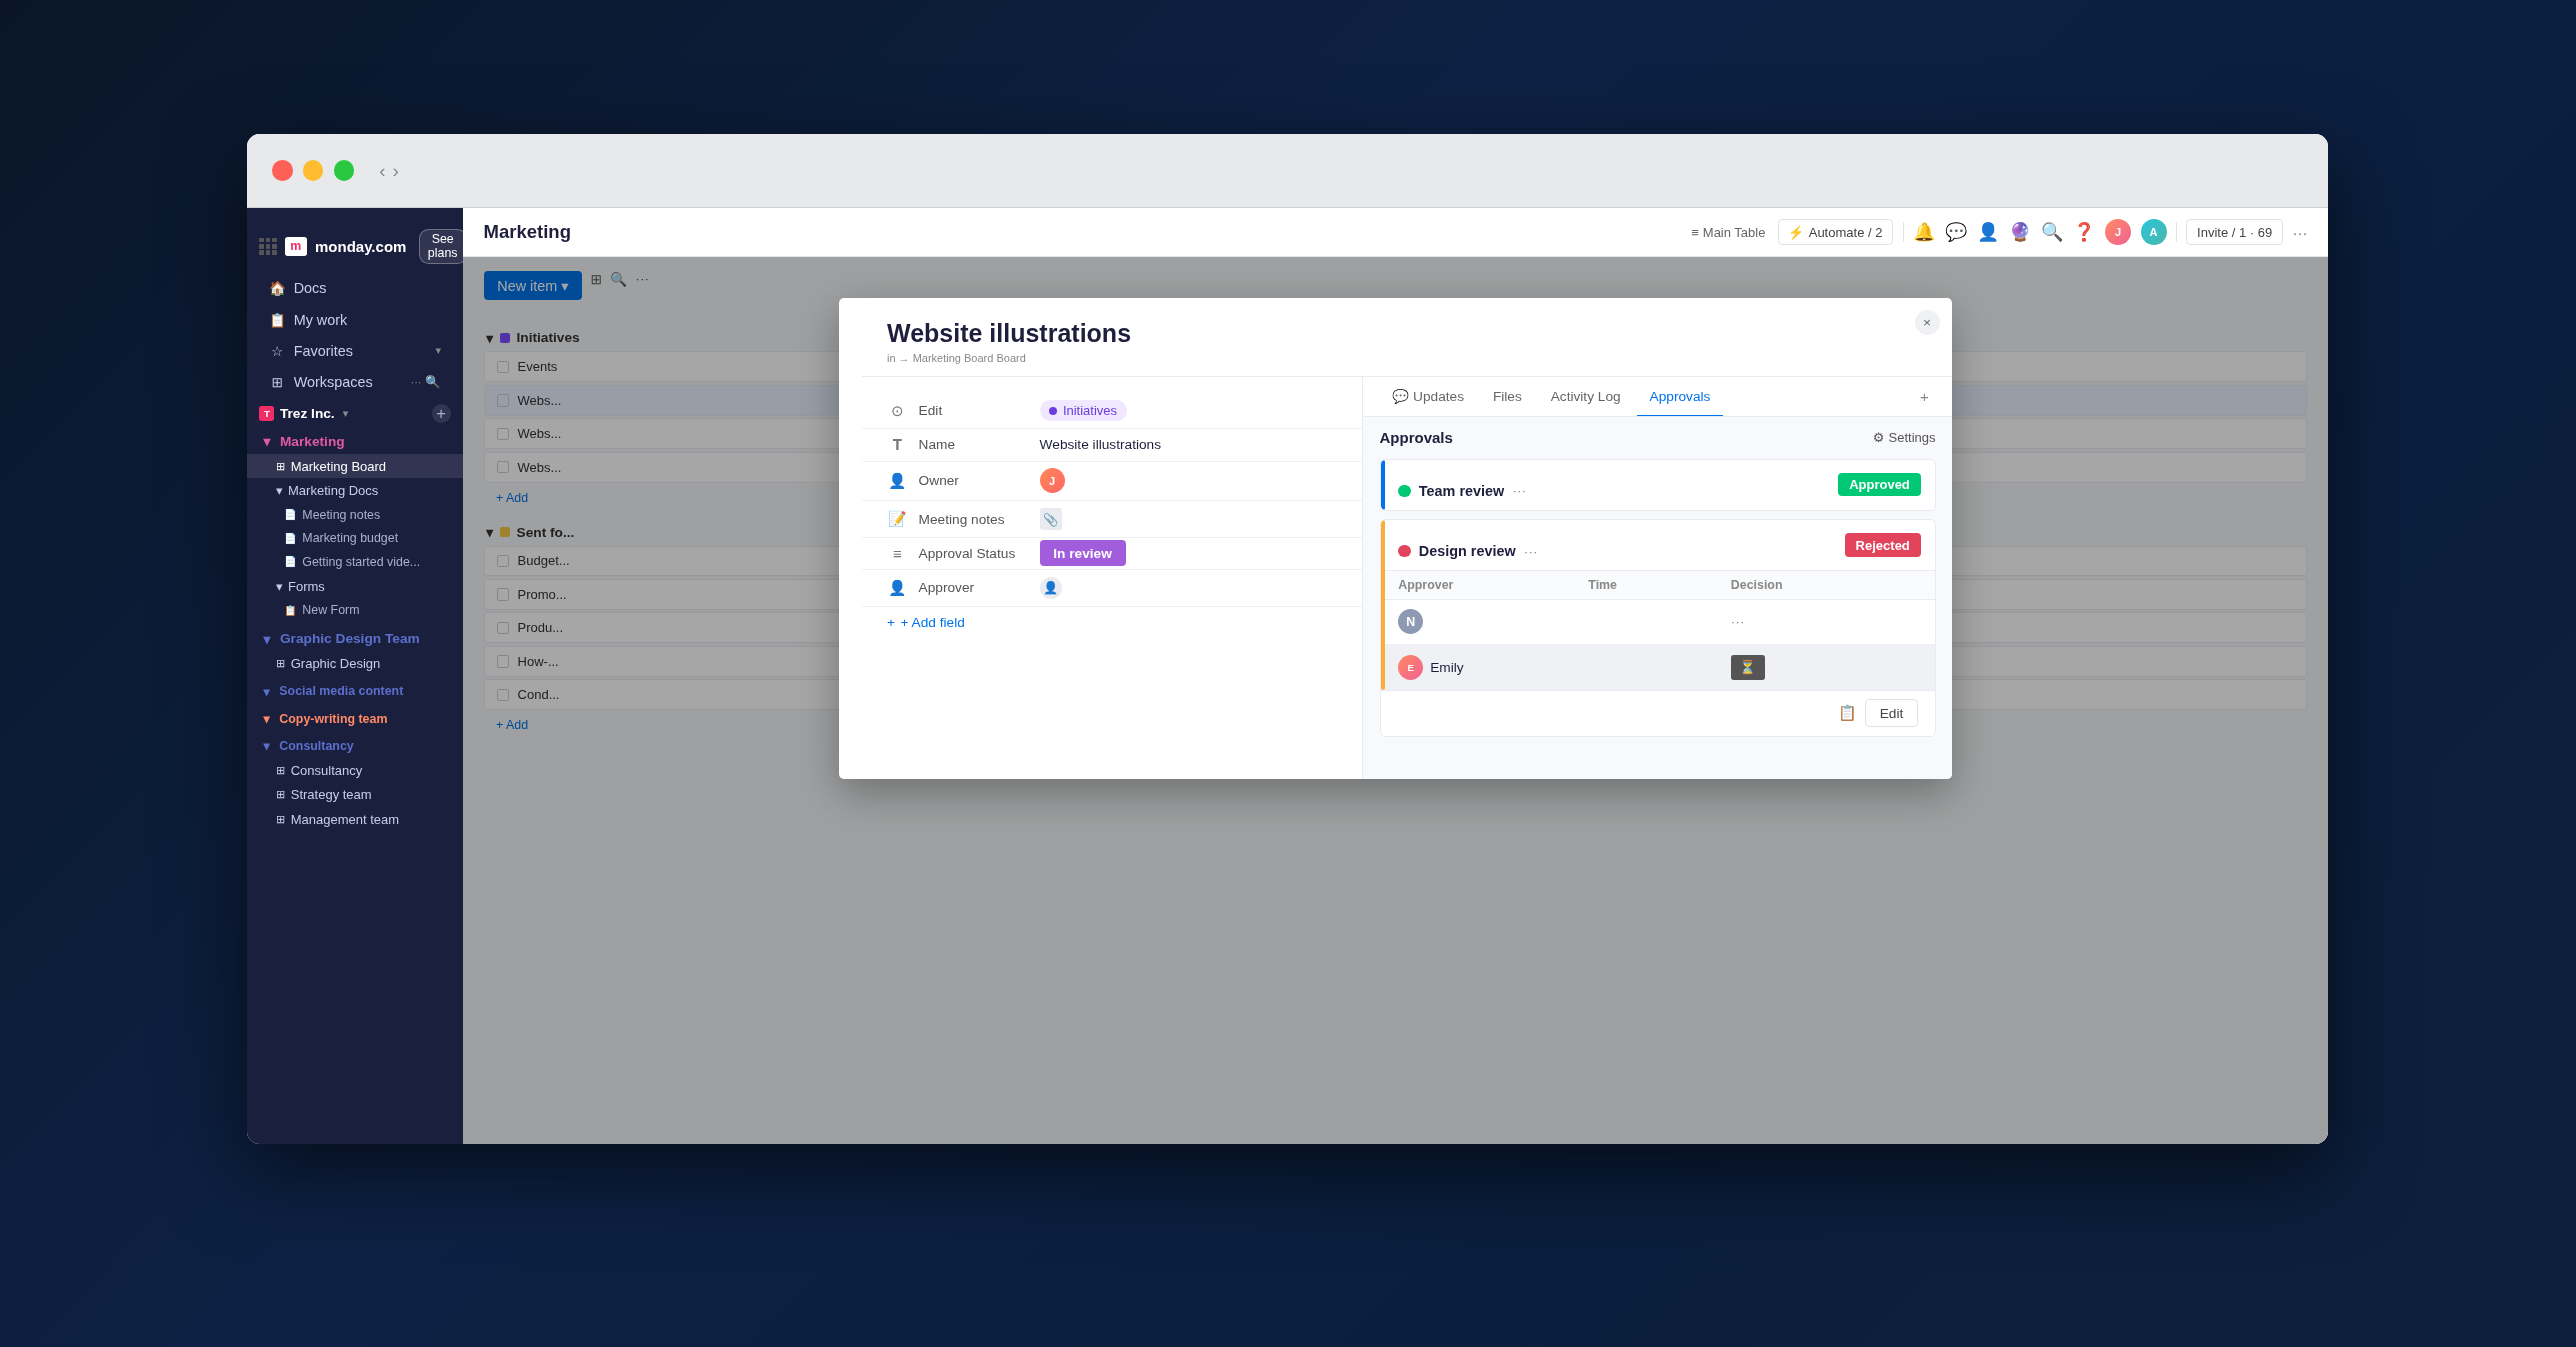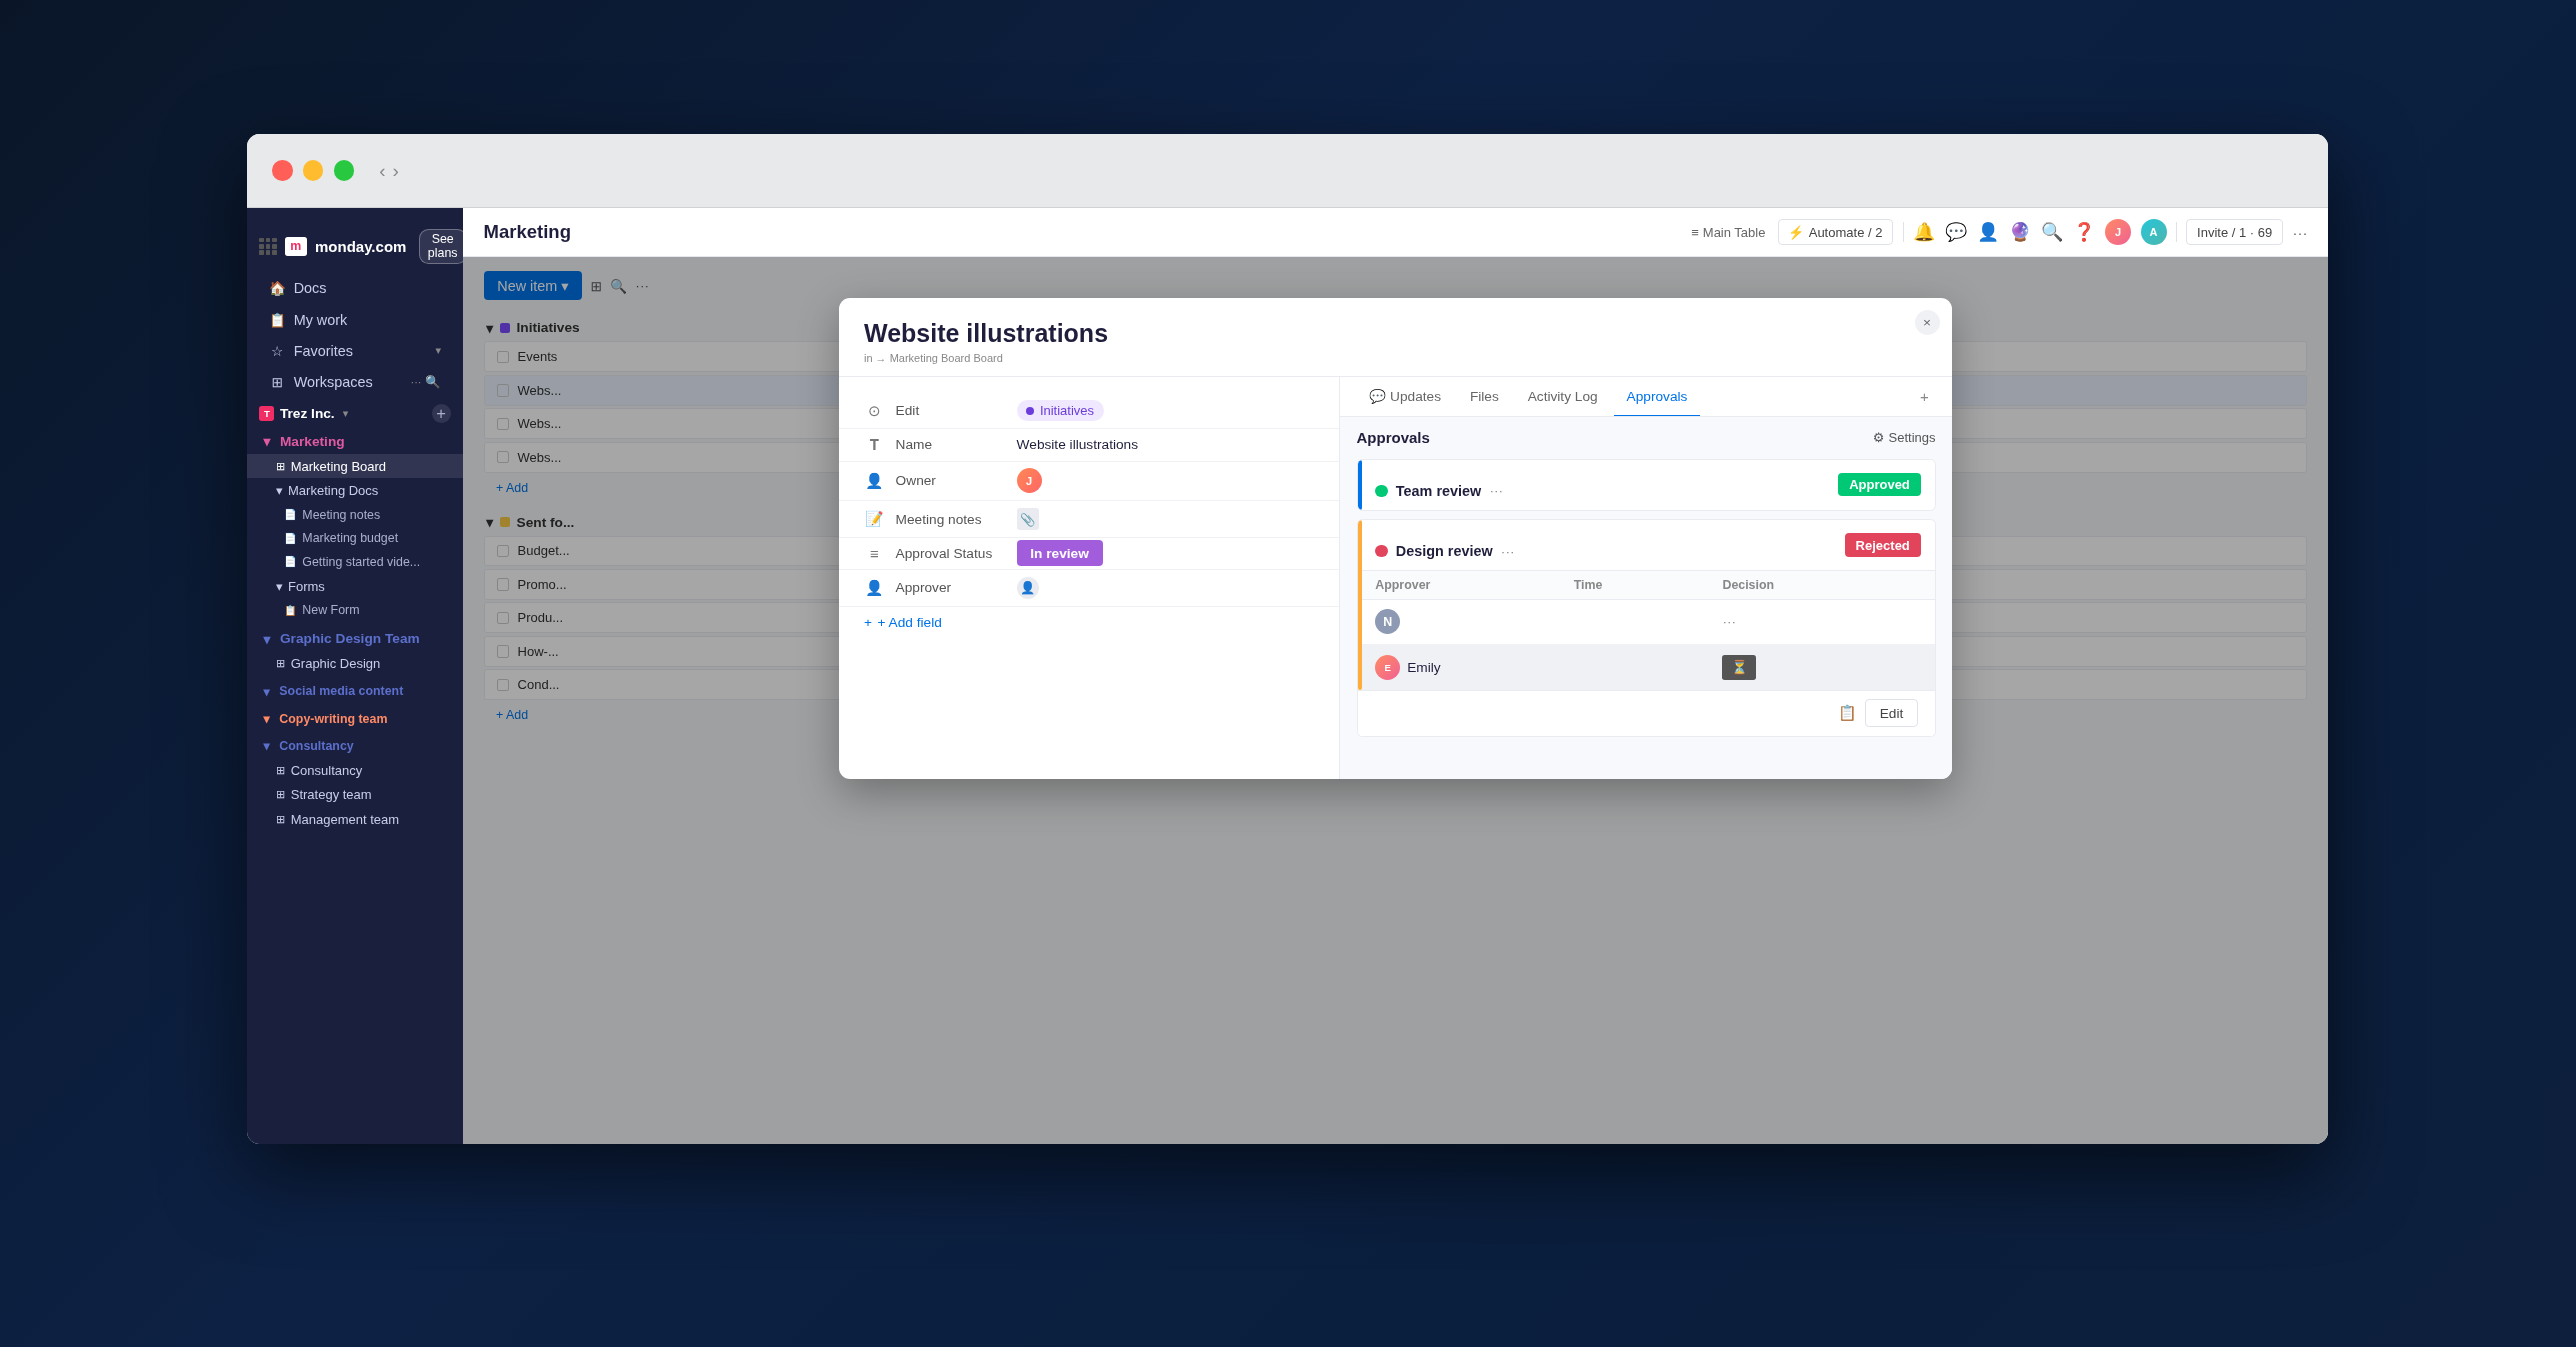--- a/index.html
+++ b/index.html
@@ -157,22 +157,22 @@
 
     
     .content-area {
       flex: 1;
       padding: 13.7px 20.6px;
       overflow: auto;
       position: relative;
     }
 
     .view-bar {
-      display: flex; align-items: center; gap: 8.2px;
-      margin-bottom: 14px;
+      display: flex; align-items: flex-start; gap: 8.2px;
+      margin-bottom: 24px;
     }
 
     .new-item-btn {
       background: #0073ea;
       color: white;
       border: none;
       border-radius: 4.1px;
       padding: 6.9px 13.7px;
       font-size: 14.4px;
       cursor: pointer;
@@ -213,28 +213,29 @@
       background: rgba(0,0,0,0.35);
       z-index: 100;
       display: flex;
       align-items: flex-start;
       justify-content: center;
       padding-top: 41px;
     }
 
     .modal-container {
       background: #fff;
-      border-radius: 11px;
+      border-radius: 5px;
       width: 1113px;
       min-height: 481px;
       box-shadow: 0 13.7px 41px rgba(0,0,0,0.3);
       display: flex;
       flex-direction: column;
       overflow: hidden;
       position: relative;
+      padding-left: 23px;
     }
 
     .modal-header {
       padding: 20.6px 25px 0;
       border-bottom: 0.7px solid #e9ebf0;
     }
 
     .modal-title {
       font-size: 25px; font-weight: 700; color: #1f1f3d;
       margin-bottom: 4.1px;

